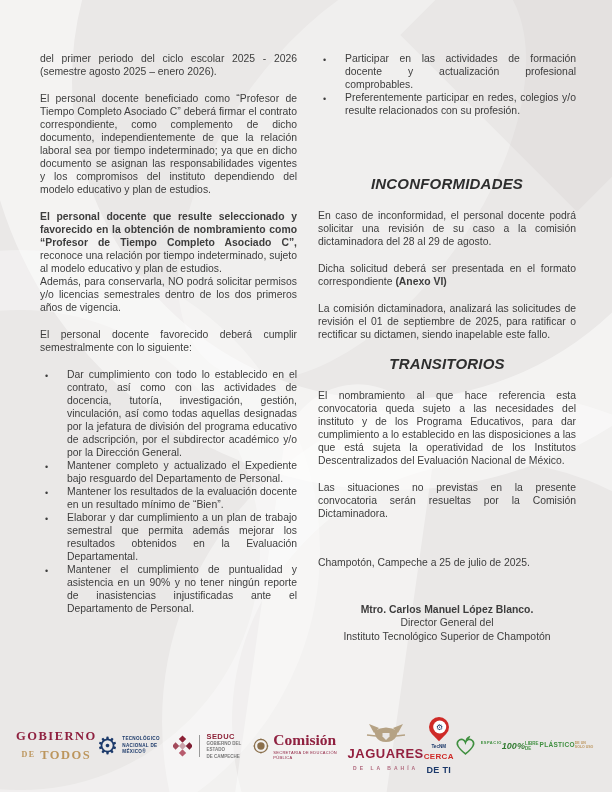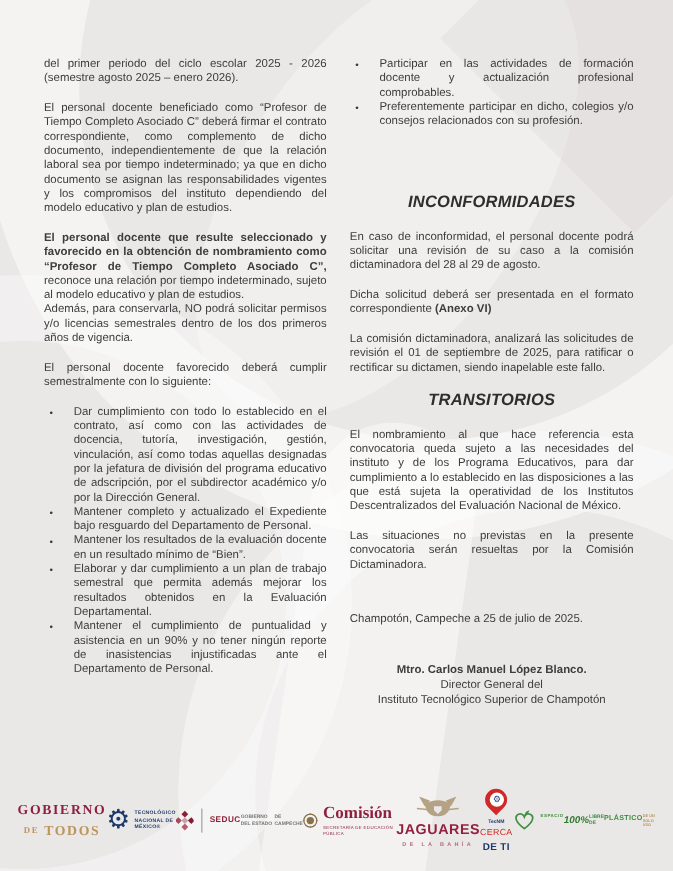--- a/index.html
+++ b/index.html
@@ -46,33 +46,33 @@
   .gob-l1 { font-family:"Liberation Serif", serif; font-weight:bold; color:#8f2140; font-size:12.5px; letter-spacing:1.5px; }
   .gob-l2 { font-family:"Liberation Serif", serif; font-weight:bold; color:#bc955c; font-size:12.5px; letter-spacing:1.5px; }
   .gob-l2 .de { font-size:8px; vertical-align:2px;margin-top:32px; }
 
   .gear { color:#1b396a; font-size:24px; line-height:1; }
   .tecnm-txt { display:flex; flex-direction:column; color:#1b396a; font-size:4.6px; font-weight:bold; letter-spacing:.3px; line-height:1.5; }
 
   .seduc-divider { width:1px; height:22px; background:#9a9a9a; margin:0 3px; }
   .seduc-name { color:#8c2036; font-weight:bold; font-size:7.5px; letter-spacing:.4px; }
   .seduc-sub { color:#777; font-size:4.5px; line-height:1.4; font-weight:bold; }
-  .seduc-txt { display:flex; flex-direction:row; align-items:flex-start; }
+  .seduc-txt { display:flex; flex-direction:column; align-items:flex-start; }
 
   .edu-name { font-family:"Liberation Serif", serif; font-weight:bold; color:#8f2140; font-size:15.5px; line-height:1; }
   .edu-sub { color:#8f2140; font-size:4px; letter-spacing:.3px; margin-top:2px; }
   .edu-txt { display:flex; flex-direction:column; align-items:flex-start; }
 
   .jag-name { color:#93203f; font-weight:bold; font-size:13px; letter-spacing:.5px; line-height:1.1; }
   .jag-sub { color:#b06a7e; font-weight:bold; font-size:5px; letter-spacing:3px; }
 
   .pin { width:20px; height:20px; background:#cf2a27; border-radius:50% 50% 50% 0; transform:rotate(-45deg); display:flex; align-items:center; justify-content:center; margin-bottom:3px; }
   .pin-inner { width:13px; height:13px; background:#fff; border-radius:50%; transform:rotate(45deg); display:flex; align-items:center; justify-content:center; font-size:8px; color:#1b396a; line-height:1; }
   .cerca-brand { color:#1b396a; font-size:4.6px; font-weight:bold; line-height:1.2; }
-  .cerca-l1 { color:#cf2a27; font-size:8px; font-weight:normal; line-height:1.05; letter-spacing:.3px; }
+  .cerca-l1 { color:#cf2a27; font-size:8px; font-weight:bold; line-height:1.05; letter-spacing:.3px; }
   .cerca-l2 { color:#1b396a; font-size:9px; font-weight:bold; line-height:1.05; letter-spacing:.3px; }
 
   .pl-txt { display:flex; align-items:flex-start; line-height:1.15; }
   .pl-l1 { color:#3f8f3f; font-size:4px; font-weight:bold; letter-spacing:.5px; }
   .pl-l2 { color:#2f7a2f; font-size:9px; font-weight:bold; font-style:italic; }
   .pl-l3 { color:#3f8f3f; font-size:4.5px; font-weight:bold; }
   .pl-l4 { color:#3f8f3f; font-size:6.5px; font-weight:bold; letter-spacing:.3px; }
   .pl-l5 { color:#bc955c; font-size:3.5px; font-weight:bold; }
 </style>
 </head>
@@ -118,21 +118,21 @@
   </div>
 
   <div class="col col-right">
     <div class="bullets right-bullets">
       <div class="bullet">
           <span class="dot"></span>
           <span class="txt">Participar en las actividades de formación docente y actualización profesional comprobables.</span>
         </div>
       <div class="bullet">
           <span class="dot"></span>
-          <span class="txt">Preferentemente participar en dicho, colegios y/o consejos relacionados con su profesión.</span>
+          <span class="txt">Preferentemente participar en redes, colegios y/o resulte relacionados con su profesión.</span>
         </div>
     </div>
 
     <h3 class="heading">INCONFORMIDADES</h3>
     <p>En caso de inconformidad, el personal docente podrá solicitar una revisión de su caso a la comisión dictaminadora del 28 al 29 de agosto.</p>
     <p><span>Dicha solicitud deberá ser presentada en el formato correspondiente </span><span class="bold">(Anexo VI)</span></p>
     <p>La comisión dictaminadora, analizará las solicitudes de revisión el 01 de septiembre de 2025, para ratificar o rectificar su dictamen, siendo inapelable este fallo.</p>
 
     <h3 class="heading second">TRANSITORIOS</h3>
     <p>El nombramiento al que hace referencia esta convocatoria queda sujeto a las necesidades del instituto y de los Programa Educativos, para dar cumplimiento a lo establecido en las disposiciones a las que está sujeta la operatividad de los Institutos Descentralizados del Evaluación Nacional de México.</p>

